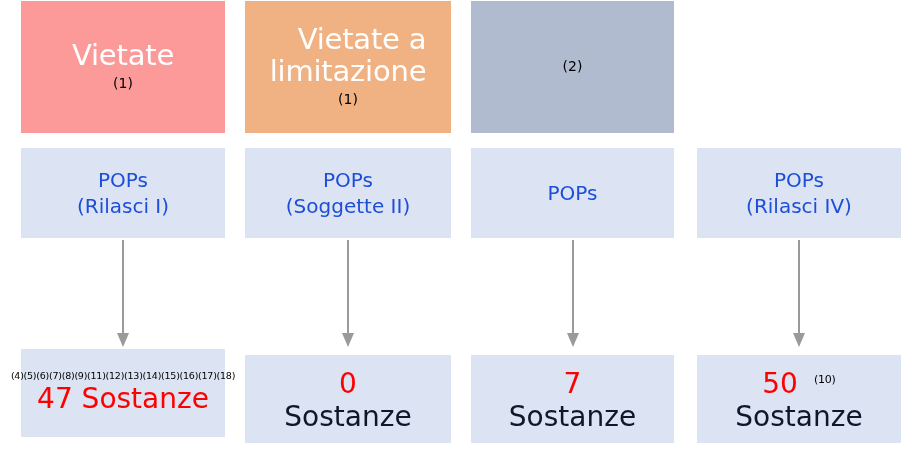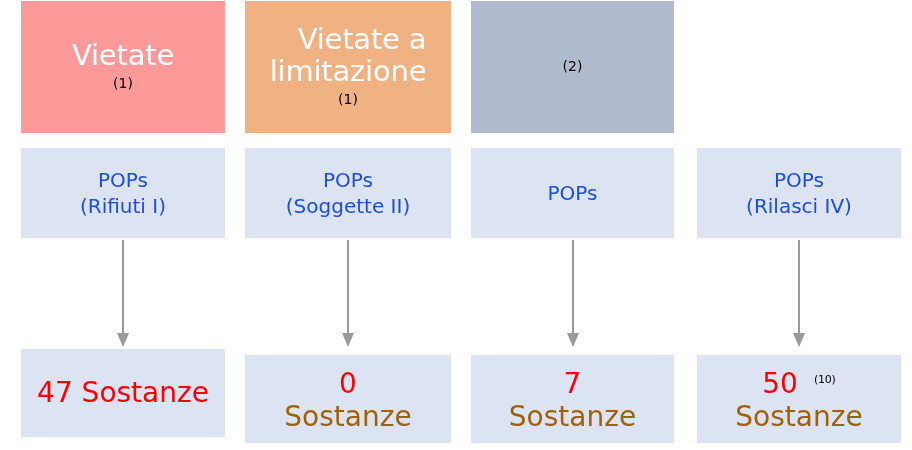--- a/index.html
+++ b/index.html
@@ -119,21 +119,21 @@
     white-space: nowrap;
   }
   .res-value .sup {
     color: #000000;
     font-size: 11px;
     vertical-align: 10px;
     margin-left: 16px;
     letter-spacing: -0.2px;
   }
   .res-unit {
-    color: #a16207;
+    color: #0f172a;
     font-size: 28px;
     line-height: 1.18;
   }
   .stack-1 .res-value { margin-top: 2px; }
 
   
   .col-1 { left: 21px;  width: 204px; }
   .col-2 { left: 245px; width: 206px; }
   .col-3 { left: 471px; width: 203px; }
   .col-4 { left: 697px; width: 204px; }
@@ -147,27 +147,28 @@
 <body>
 
 <div class="canvas">
 
   <div class="cat-box col-1" style="background: rgb(252, 154, 154);">
     <div class="cat-title">Vietate</div>
     <div class="cat-note">(1)</div>
   </div>
   <div class="annex-box col-1">
     <div class="annex-line">POPs</div>
-    <div class="annex-line">(Rifiuti I)</div>
+    <div class="annex-line">(Rilasci I)</div>
   </div>
   <div class="arrow arrow-1">
     <div class="arrow-stem"></div>
     <div class="arrow-head"></div>
   </div>
   <div class="res-box col-1" style="top:349px; height:88px;">
+    <div class="res-refs">(4)(5)(6)(7)(8)(9)(11)(12)(13)(14)(15)(16)(17)(18)</div>
     <div class="res-value">47 Sostanze</div>
   </div>
 
   <div class="cat-box col-2" style="background: rgb(240, 177, 131);">
     <div class="cat-title">Vietate a
 limitazione</div>
     <div class="cat-note">(1)</div>
   </div>
   <div class="annex-box col-2">
     <div class="annex-line">POPs</div>

